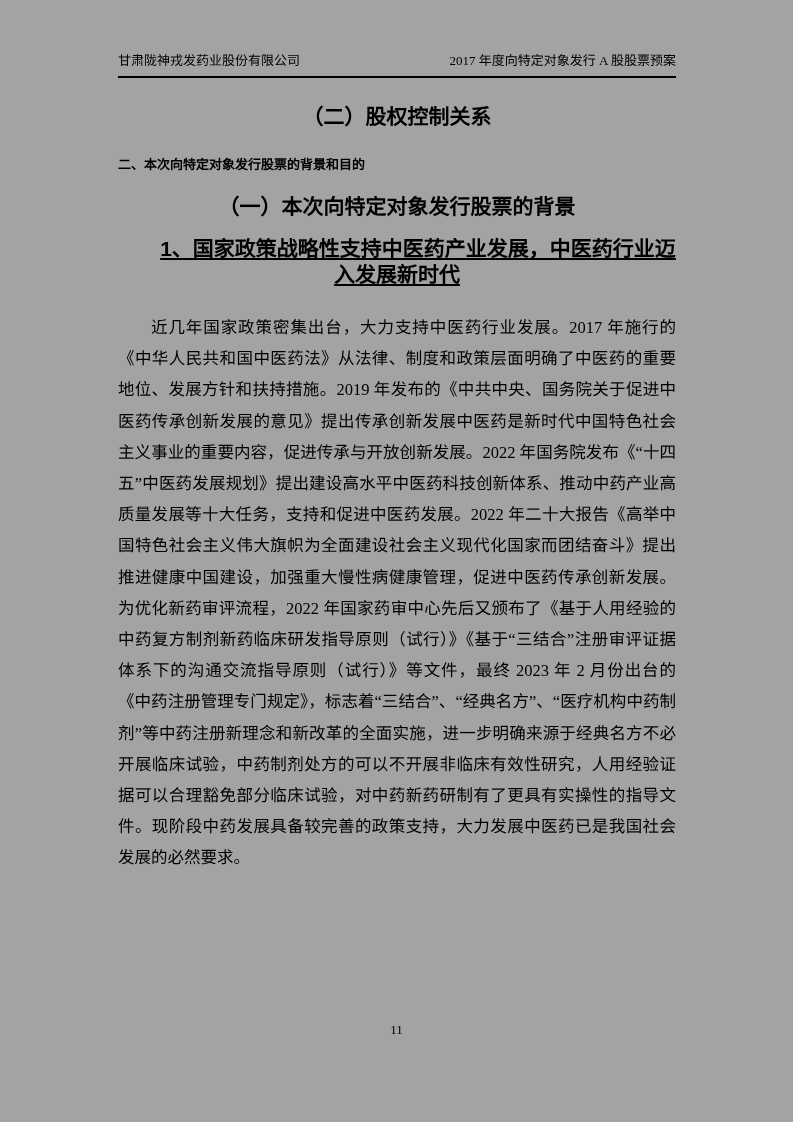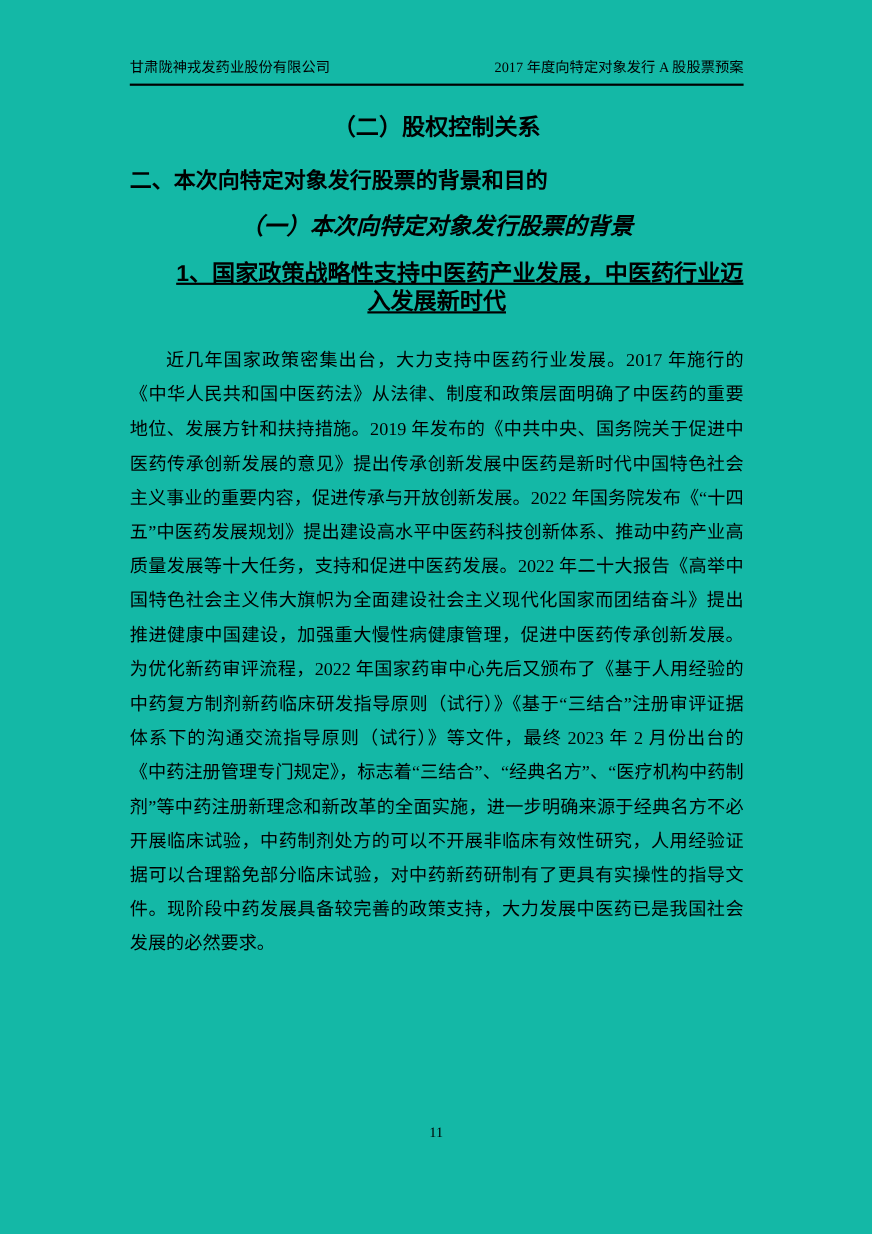--- a/index.html
+++ b/index.html
@@ -2,21 +2,21 @@
 <html lang="zh-CN"><head>
 <meta charset="utf-8">
 <style>
   * { margin: 0; padding: 0; box-sizing: border-box; }
   html, body { background: #ffffff; }
   .page {
     position: relative;
     width: 793px;
     height: 1122px;
     margin: 0 auto;
-    background: #14b8a6;
+    background: #a3a3a3;
     color: #000000;
     overflow: hidden;
     font-family: "Liberation Serif", "DejaVu Serif", serif;
   }
   .page-header {
     position: absolute;
     left: 118px;
     width: 558px;
     top: 52px;
     display: flex;
@@ -43,26 +43,26 @@
     font-family: "Liberation Sans", "DejaVu Sans", sans-serif;
     font-weight: bold;
     font-size: 21px;
     line-height: 26px;
     text-align: center;
   }
   .h-equity { margin: 14px 0 12px; }
   .h-section {
     font-family: "Liberation Sans", "DejaVu Sans", sans-serif;
     font-weight: bold;
-    font-size: 20px;
+    font-size: 13px;
     line-height: 30px;
     margin: 20px 0 0;
     text-align: left;
   }
-  .h-background { margin: 14px 0 0; font-style: italic; }
+  .h-background { margin: 14px 0 0; }
   .h-policy { margin: 16px 0 24px; text-indent: 2em; text-decoration: underline; }
   .page-footer {
     position: absolute;
     left: 0;
     width: 100%;
     top: 1022px;
     text-align: center;
     font-size: 13px;
   }
 </style>

